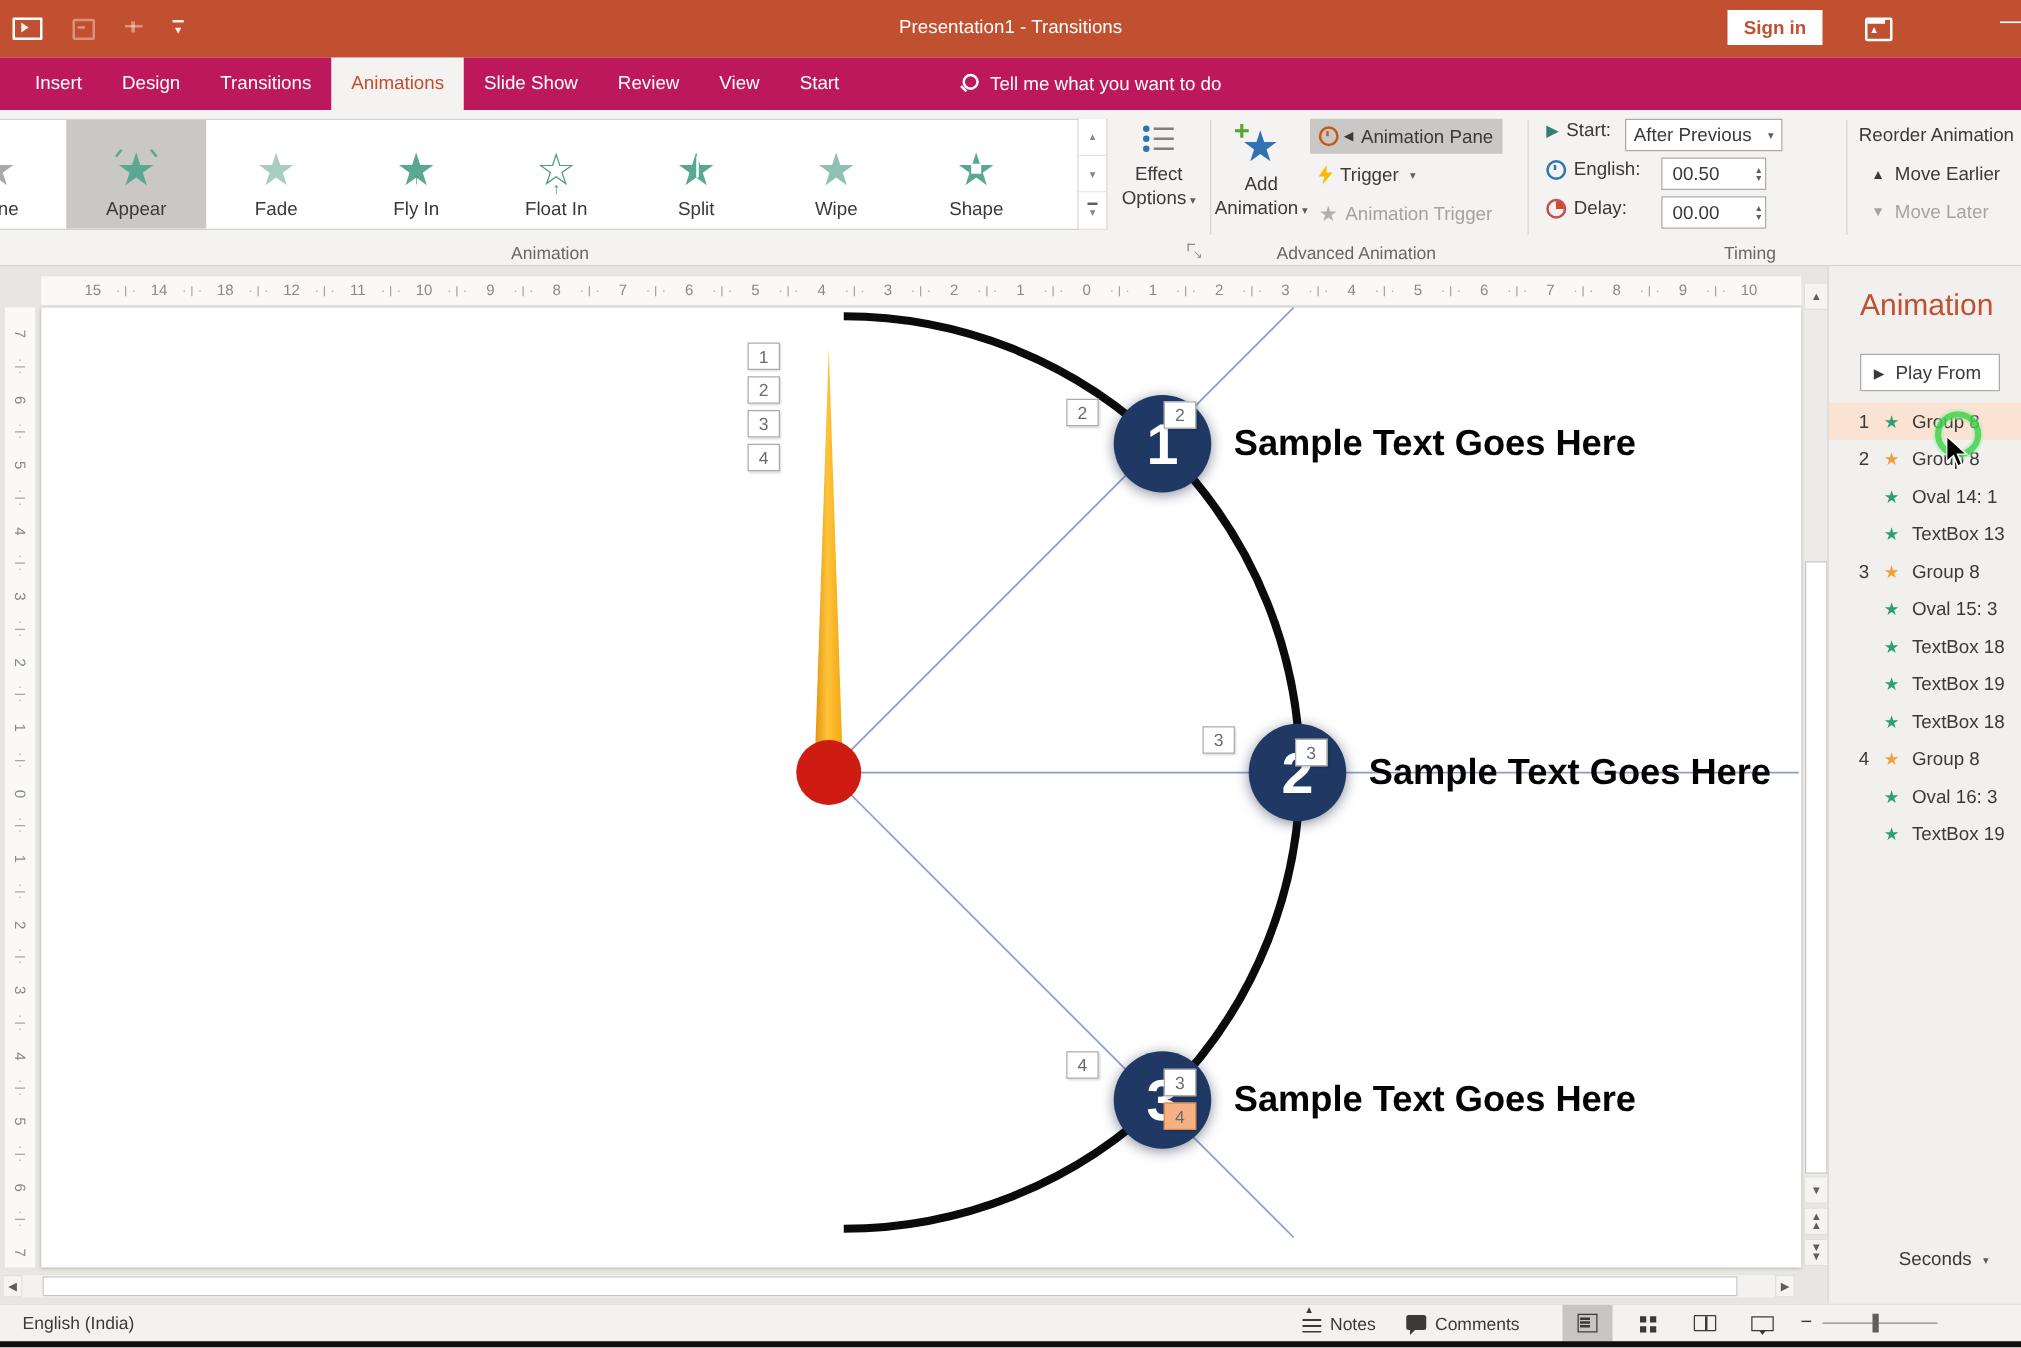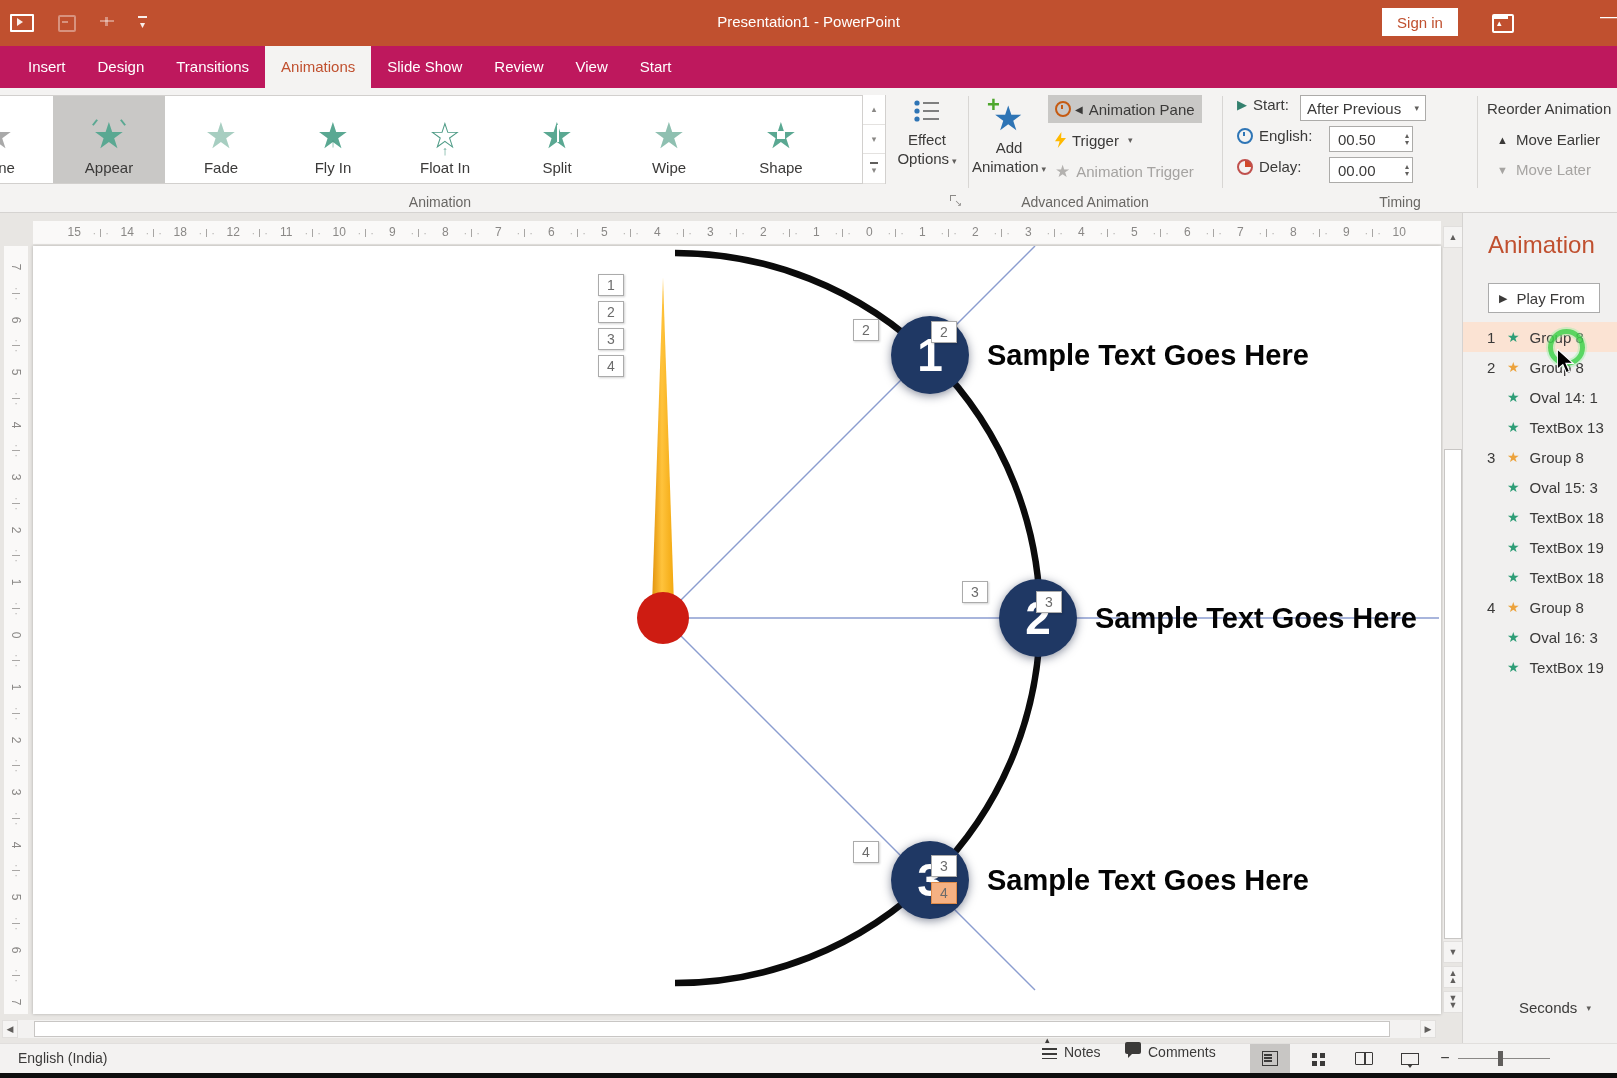--- a/index.html
+++ b/index.html
@@ -13,21 +13,21 @@
   .qat-screen::after{content:"";position:absolute;left:5px;top:2px;border-left:6px solid #fff;border-top:4px solid transparent;border-bottom:4px solid transparent;opacity:.9}
   .qat-dim1{width:14px;height:13px;border:2px solid rgba(255,255,255,.38);border-radius:2px;position:relative}
   .qat-dim1::after{content:"";position:absolute;left:2px;top:4px;width:6px;height:2px;background:rgba(255,255,255,.38)}
   .qat-dim2{width:14px;height:13px;position:relative}
   .qat-dim2::before{content:"";position:absolute;left:0;top:3px;width:14px;height:2px;background:rgba(255,255,255,.38)}
   .qat-dim2::after{content:"";position:absolute;left:5px;top:0;width:3px;height:9px;background:rgba(255,255,255,.38)}
   .qat-more{color:rgba(255,255,255,.9);font-size:10px;line-height:10px;text-align:center}
   .qat-more::before{content:"";display:block;width:9px;height:2px;background:rgba(255,255,255,.9);margin:0 auto 2px}
   .wintitle{position:absolute;left:50%;top:0;transform:translateX(-50%);color:#fff;font-size:15px;line-height:44px;white-space:nowrap}
   .signin{position:absolute;left:1382px;top:8px;width:76px;height:28px;background:#fff;border:none;
-          color:#C0502F;font-size:15px;font-weight:400;font-family:"Liberation Sans",sans-serif}
+          color:#C0502F;font-size:15px;font-weight:700;font-family:"Liberation Sans",sans-serif}
   .ribbonopts{position:absolute;left:1492px;top:14px;width:18px;height:15px;border:2px solid #fff;border-radius:2px}
   .ribbonopts::before{content:"";position:absolute;left:0;top:0;width:14px;height:3px;background:#fff}
   .ribbonopts::after{content:"▴";position:absolute;left:3px;top:2px;font-size:9px;color:#fff}
   .minim{position:absolute;left:1600px;top:6px;color:#fff;font-size:18px}
 
   
   #tabrow{position:absolute;left:0;top:46px;width:100%;height:42px;background:#be185d}
   #tabs{position:absolute;left:-58px;top:0;display:flex;height:42px}
   .tab{color:#fff;font-size:15px;line-height:42px;padding:0 16px;white-space:nowrap}
   .tab.active{background:#F4F3F2;color:#C0502F}
@@ -157,21 +157,21 @@
 
   
   #cursor-ring{position:absolute;left:1548px;top:329px;width:37px;height:37px;border-radius:50%;
                border:5px solid rgba(62,210,75,.85);box-sizing:border-box;
                box-shadow:0 0 0 2px rgba(160,240,170,.45), inset 0 0 0 2px rgba(160,240,170,.45)}
   #mouse-cursor{position:absolute;left:1557px;top:349px}
 
   
   #statusbar{position:absolute;left:0;top:1043px;width:100%;height:30px;background:#F3F2F1;border-top:1px solid #E1DFDD;box-sizing:border-box;font-size:14px;color:#3B3A39}
   #lang{position:absolute;left:18px;line-height:29px}
-  .sb-item{position:absolute;display:flex;align-items:flex-start;gap:7px;height:29px}
+  .sb-item{position:absolute;display:flex;align-items:center;gap:7px;height:29px}
   #notes{left:1042px}
   #comments{left:1125px}
   .notes-icon{width:15px;height:11px;position:relative;background:repeating-linear-gradient(#3B3A39 0 2px,transparent 2px 5px);margin-top:4px}
   .notes-icon::before{content:"▴";position:absolute;left:3px;top:-13px;font-size:9px;color:#3B3A39}
   .comments-icon{width:16px;height:12px;background:#3B3A39;border-radius:2px;position:relative;margin-top:-2px}
   .comments-icon::after{content:"";position:absolute;left:3px;bottom:-4px;border-left:5px solid #3B3A39;border-bottom:5px solid transparent}
   .viewbtn{position:absolute;top:0;width:40px;height:29px;display:flex;align-items:center;justify-content:center}
   .viewbtn.active{background:#C8C6C4}
   .vi-normal{width:14px;height:13px;border:1.5px solid #3B3A39;position:relative}
   .vi-normal::after{content:"";position:absolute;left:1px;top:2px;width:8px;height:1.5px;background:#3B3A39;box-shadow:0 3px #3B3A39,0 6px #3B3A39}
@@ -188,38 +188,42 @@
 </head>
 <body>
 
 <div id="titlebar">
   <div class="qat">
     <span class="qat-screen"></span>
     <span class="qat-dim1"></span>
     <span class="qat-dim2"></span>
     <span class="qat-more">▾</span>
   </div>
-  <div class="wintitle">Presentation1  -  PowerPoint</div>
+  <div class="wintitle">Presentation1  -  Transitions</div>
   <button class="signin">Sign in</button>
   <span class="ribbonopts"></span>
   <span class="minim">—</span>
 </div>
 
 <div id="tabrow">
   <div id="tabs">
       <div class="tab" style="margin-left: -2px;">Home</div>
       <div class="tab">Insert</div>
       <div class="tab">Design</div>
       <div class="tab">Transitions</div>
       <div class="tab active">Animations</div>
       <div class="tab">Slide Show</div>
       <div class="tab">Review</div>
       <div class="tab">View</div>
       <div class="tab">Start</div>
     </div>
+  <div class="tellme">
+    <span class="mag"></span>
+    <span>Tell me what you want to do</span>
+  </div>
 </div>
 
 <div id="ribbon">
   <div id="gallery">
       <div class="gitem">
         <div class="gstar none">★</div>
         <div class="glabel">None</div>
       </div>
       <div class="gitem sel">
         <div class="gstar appear">★</div>

